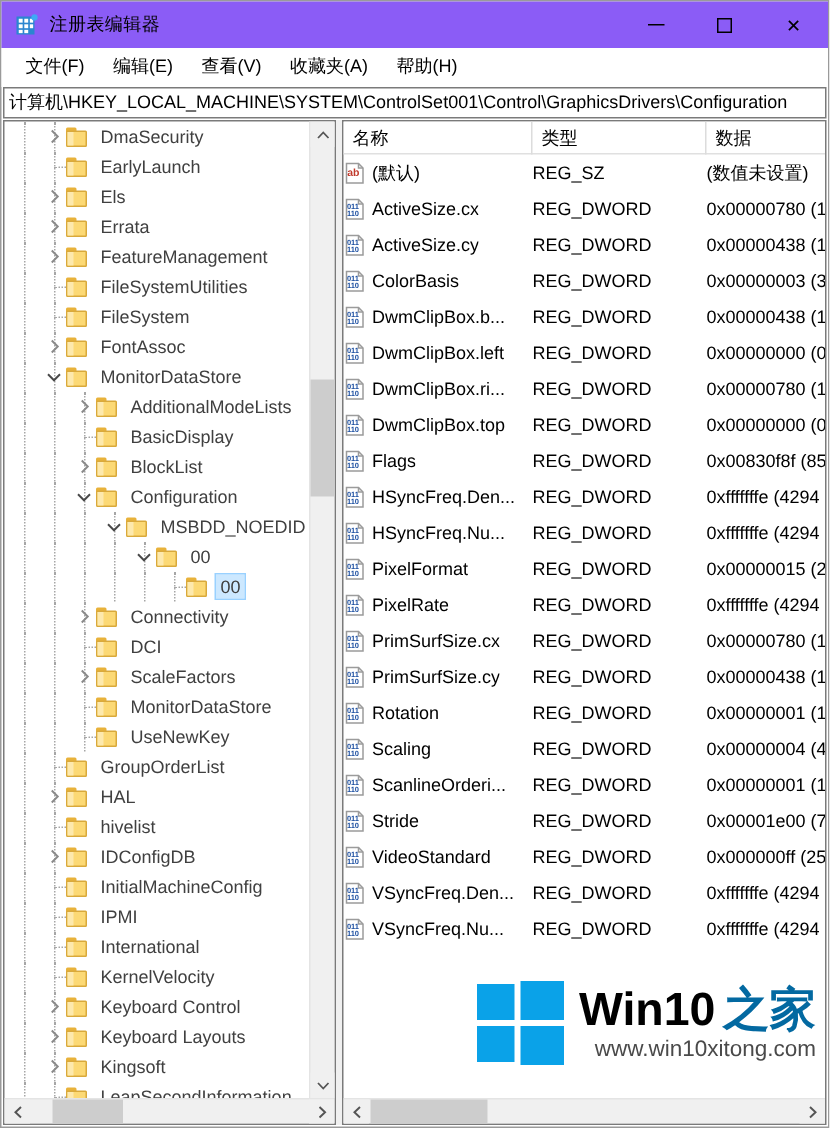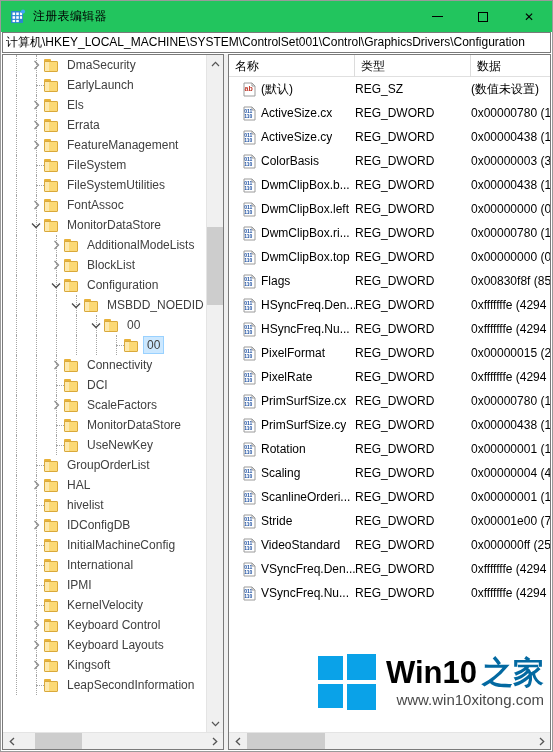--- a/index.html
+++ b/index.html
@@ -17,21 +17,21 @@
     display: flex;
     flex-direction: column;
   }
 
   
   .titlebar {
     height: 31px;
     flex: 0 0 31px;
     display: flex;
     align-items: center;
-    background: #22c55e;
+    background: #8b5cf6;
     position: relative;
   }
   .title-icon {
     width: 16px; height: 16px;
     margin-left: 9px;
     margin-right: 7px;
     position: relative;
     flex: 0 0 16px;
   }
   .title-text {
@@ -262,21 +262,21 @@
     display: flex;
     align-items: center;
     font-size: 12px;
     color: #000;
     white-space: nowrap;
   }
   .cell-name {
     width: 126px; flex: 0 0 126px;
     display: flex; align-items: center;
     overflow: hidden;
-    padding-left: 13px;
+    padding-left: 0;
   }
   .cell-type { width: 116px; flex: 0 0 116px; overflow: hidden; }
   .cell-data { flex: 1 1 auto; overflow: hidden; }
   .val-icon {
     width: 15px; height: 15px;
     flex: 0 0 15px;
     margin-right: 4px;
     position: relative;
   }
   .val-name { overflow: hidden; text-overflow: clip; white-space: nowrap; }
@@ -343,20 +343,27 @@
       </div>
       <div class="win-btn">
         <i class="glyph-max"></i>
       </div>
       <div class="win-btn">
         <span>✕</span>
       </div>
     </div>
   </div>
 
+  <div class="menubar">
+    <div class="menu-item">文件(F)</div>
+    <div class="menu-item">编辑(E)</div>
+    <div class="menu-item">查看(V)</div>
+    <div class="menu-item">收藏夹(A)</div>
+    <div class="menu-item">帮助(H)</div>
+  </div>
 
   <div class="addressbar">
     <span class="address-text">计算机\HKEY_LOCAL_MACHINE\SYSTEM\ControlSet001\Control\GraphicsDrivers\Configuration</span>
   </div>
 
   <div class="panes">
 
     <div class="pane-left">
       <div class="tree-viewport">
         <div class="tree-scroll-area" id="tree-rows">
@@ -441,34 +448,34 @@
               <i class="dotline" style="left: 13px;"></i>
               <i class="dotline" style="left: 33px;"></i>
               <i class="dotstub" style="left: 33px; width: 8px;"></i>
               <i style="flex: 0 0 25px;"></i>
               <span class="twisty"></span>
               <span class="folder">
                 <i class="f-tab"></i>
                 <i class="f-body"></i>
                 <i class="f-shine"></i>
               </span>
+              <span class="tree-label">FileSystemUtilities</span>
+            </div>
+            <div class="tree-row">
+              <i class="dotline" style="left: 13px;"></i>
+              <i class="dotline" style="left: 33px;"></i>
+              <i class="dotstub" style="left: 33px; width: 8px;"></i>
+              <i style="flex: 0 0 25px;"></i>
+              <span class="twisty"></span>
+              <span class="folder">
+                <i class="f-tab"></i>
+                <i class="f-body"></i>
+                <i class="f-shine"></i>
+              </span>
               <span class="tree-label">FileSystem</span>
-            </div>
-            <div class="tree-row">
-              <i class="dotline" style="left: 13px;"></i>
-              <i class="dotline" style="left: 33px;"></i>
-              <i class="dotstub" style="left: 33px; width: 8px;"></i>
-              <i style="flex: 0 0 25px;"></i>
-              <span class="twisty"></span>
-              <span class="folder">
-                <i class="f-tab"></i>
-                <i class="f-body"></i>
-                <i class="f-shine"></i>
-              </span>
-              <span class="tree-label">FileSystemUtilities</span>
             </div>
             <div class="tree-row">
               <i class="dotline" style="left: 13px;"></i>
               <i class="dotline" style="left: 33px;"></i>
               <i style="flex: 0 0 25px;"></i>
               <span class="twisty">
                 <svg width="7" height="10" viewBox="0 0 7 10">
                   <path d="M1.5 1 L5.5 5 L1.5 9" stroke="#8a8a8a" stroke-width="1.3" fill="none"></path>
                 </svg>
               </span>
@@ -504,20 +511,34 @@
                 <svg width="7" height="10" viewBox="0 0 7 10">
                   <path d="M1.5 1 L5.5 5 L1.5 9" stroke="#8a8a8a" stroke-width="1.3" fill="none"></path>
                 </svg>
               </span>
               <span class="folder">
                 <i class="f-tab"></i>
                 <i class="f-body"></i>
                 <i class="f-shine"></i>
               </span>
               <span class="tree-label">AdditionalModeLists</span>
+            </div>
+            <div class="tree-row">
+              <i class="dotline" style="left: 13px;"></i>
+              <i class="dotline" style="left: 33px;"></i>
+              <i class="dotline" style="left: 53px;"></i>
+              <i class="dotstub" style="left: 53px; width: 8px;"></i>
+              <i style="flex: 0 0 45px;"></i>
+              <span class="twisty"></span>
+              <span class="folder">
+                <i class="f-tab"></i>
+                <i class="f-body"></i>
+                <i class="f-shine"></i>
+              </span>
+              <span class="tree-label">BasicDisplay</span>
             </div>
             <div class="tree-row">
               <i class="dotline" style="left: 13px;"></i>
               <i class="dotline" style="left: 33px;"></i>
               <i class="dotline" style="left: 53px;"></i>
               <i style="flex: 0 0 45px;"></i>
               <span class="twisty">
                 <svg width="7" height="10" viewBox="0 0 7 10">
                   <path d="M1.5 1 L5.5 5 L1.5 9" stroke="#8a8a8a" stroke-width="1.3" fill="none"></path>
                 </svg>
@@ -751,34 +772,34 @@
               <i class="dotline" style="left: 13px;"></i>
               <i class="dotline" style="left: 33px;"></i>
               <i class="dotstub" style="left: 33px; width: 8px;"></i>
               <i style="flex: 0 0 25px;"></i>
               <span class="twisty"></span>
               <span class="folder">
                 <i class="f-tab"></i>
                 <i class="f-body"></i>
                 <i class="f-shine"></i>
               </span>
+              <span class="tree-label">IPMI</span>
+            </div>
+            <div class="tree-row">
+              <i class="dotline" style="left: 13px;"></i>
+              <i class="dotline" style="left: 33px;"></i>
+              <i class="dotstub" style="left: 33px; width: 8px;"></i>
+              <i style="flex: 0 0 25px;"></i>
+              <span class="twisty"></span>
+              <span class="folder">
+                <i class="f-tab"></i>
+                <i class="f-body"></i>
+                <i class="f-shine"></i>
+              </span>
               <span class="tree-label">International</span>
-            </div>
-            <div class="tree-row">
-              <i class="dotline" style="left: 13px;"></i>
-              <i class="dotline" style="left: 33px;"></i>
-              <i class="dotstub" style="left: 33px; width: 8px;"></i>
-              <i style="flex: 0 0 25px;"></i>
-              <span class="twisty"></span>
-              <span class="folder">
-                <i class="f-tab"></i>
-                <i class="f-body"></i>
-                <i class="f-shine"></i>
-              </span>
-              <span class="tree-label">IPMI</span>
             </div>
             <div class="tree-row">
               <i class="dotline" style="left: 13px;"></i>
               <i class="dotline" style="left: 33px;"></i>
               <i class="dotstub" style="left: 33px; width: 8px;"></i>
               <i style="flex: 0 0 25px;"></i>
               <span class="twisty"></span>
               <span class="folder">
                 <i class="f-tab"></i>
                 <i class="f-body"></i>

